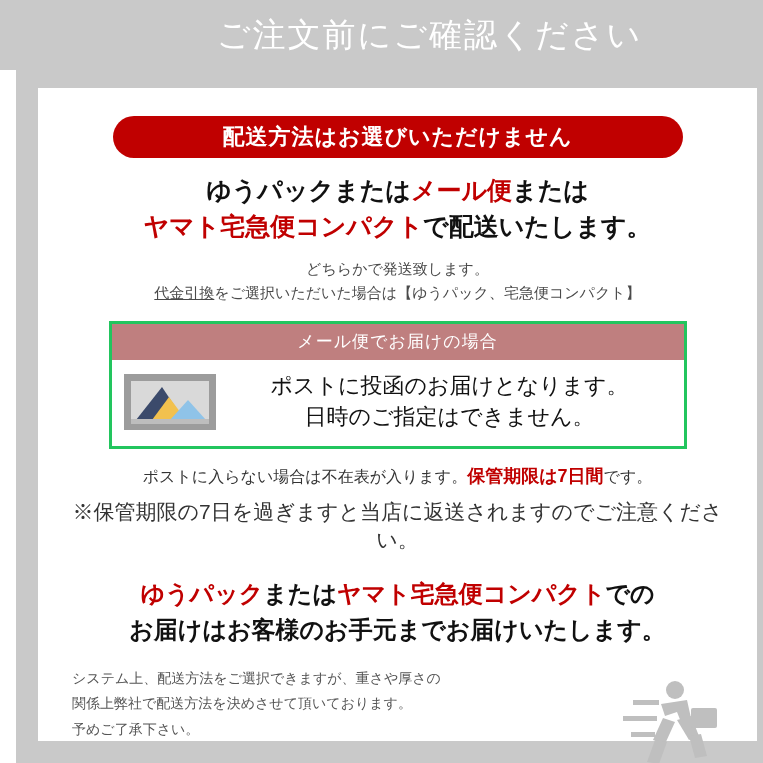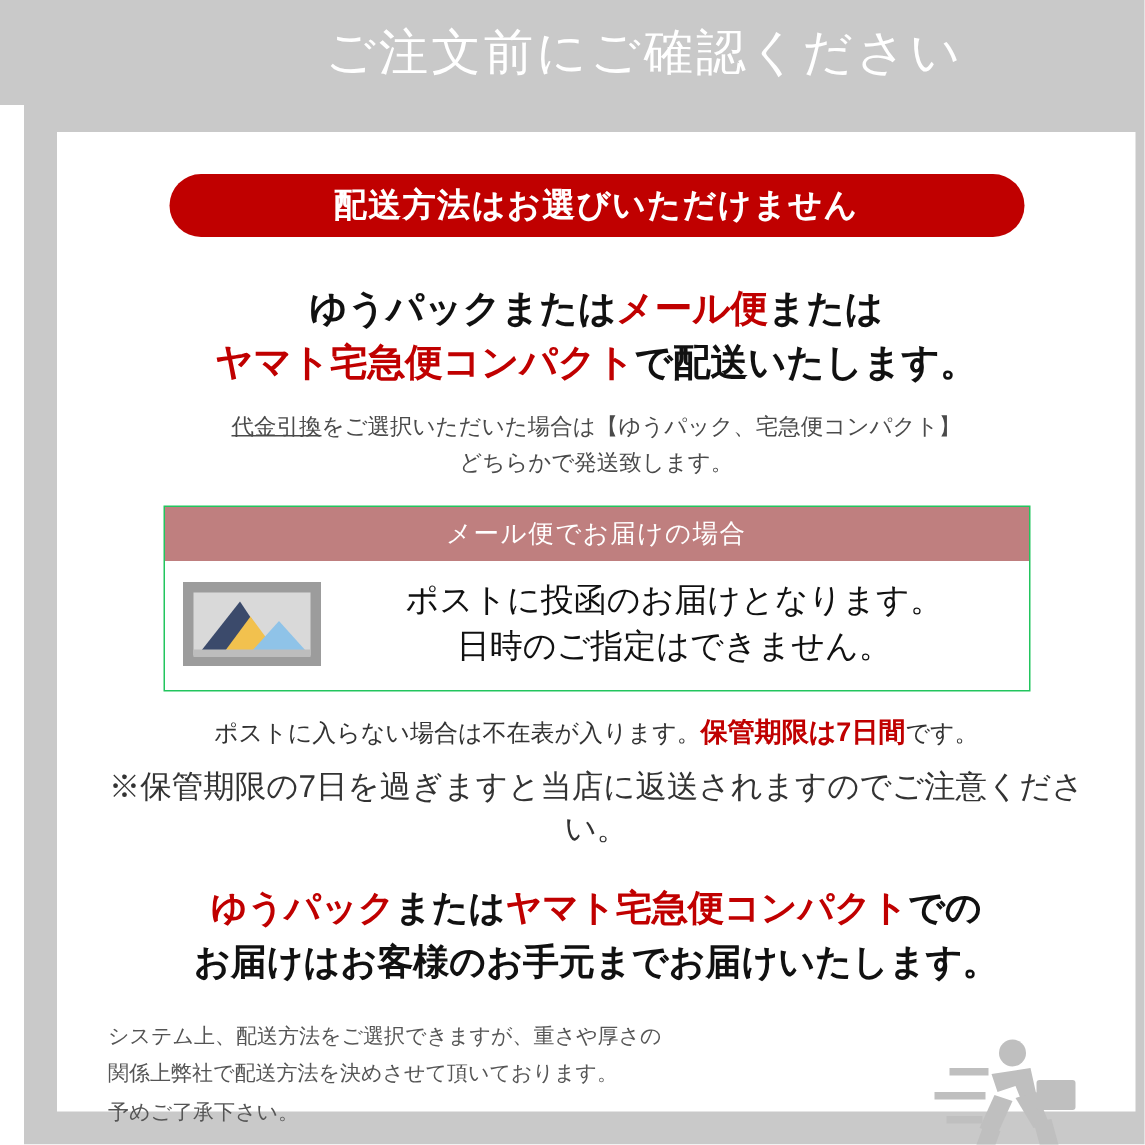--- a/index.html
+++ b/index.html
@@ -67,21 +67,21 @@
     justify-content: center;
   }
   .red-banner-text {
     color: #ffffff;
     font-size: 22px;
     font-weight: bold;
     letter-spacing: 1px;
   }
   .lead {
     text-align: center;
-    margin-top: 30px;
+    margin-top: 14px;
     font-size: 25px;
     line-height: 1.45;
     color: #111111;
     font-weight: bold;
   }
   .lead .red {
     color: #c00000;
   }
   .sub-note {
     text-align: center;
@@ -90,21 +90,21 @@
     line-height: 1.6;
     color: #4a4a4a;
   }
   .sub-note .u {
     text-decoration: underline;
     color: #4a4a4a;
   }
   .mail-box {
     margin: 16px auto 0 auto;
     width: 578px;
-    border: 1px solid #22c55e;
+    border: 3px solid #22c55e;
     box-sizing: border-box;
   }
   .mail-box-head {
     background: #bf7f7f;
     color: #ffffff;
     text-align: center;
     font-size: 17px;
     padding: 6px 0 7px 0;
     letter-spacing: 1px;
   }
@@ -195,24 +195,24 @@
       <div class="lead">
         <div>
           <span>ゆうパックまたは</span><span class="red">メール便</span><span>または</span>
         </div>
         <div>
           <span class="red">ヤマト宅急便コンパクト</span><span>で配送いたします。</span>
         </div>
       </div>
 
       <div class="sub-note">
+        <div>どちらかで発送致します。</div>
         <div>
           <span class="u">代金引換</span><span>をご選択いただいた場合は【ゆうパック、宅急便コンパクト】</span>
         </div>
-        <div>どちらかで発送致します。</div>
       </div>
 
       <div class="mail-box">
         <div class="mail-box-head">メール便でお届けの場合</div>
         <div class="mail-box-body">
           <span class="mailbox-icon">
             <svg width="96" height="64" viewBox="0 0 96 64" xmlns="http://www.w3.org/2000/svg">
               <rect x="2" y="4" width="92" height="56" fill="#9c9c9c"></rect>
               <rect x="9" y="11" width="78" height="42" fill="#d9d9d9"></rect>
               <polygon points="14,50 40,17 62,50" fill="#3b4a6b"></polygon>

